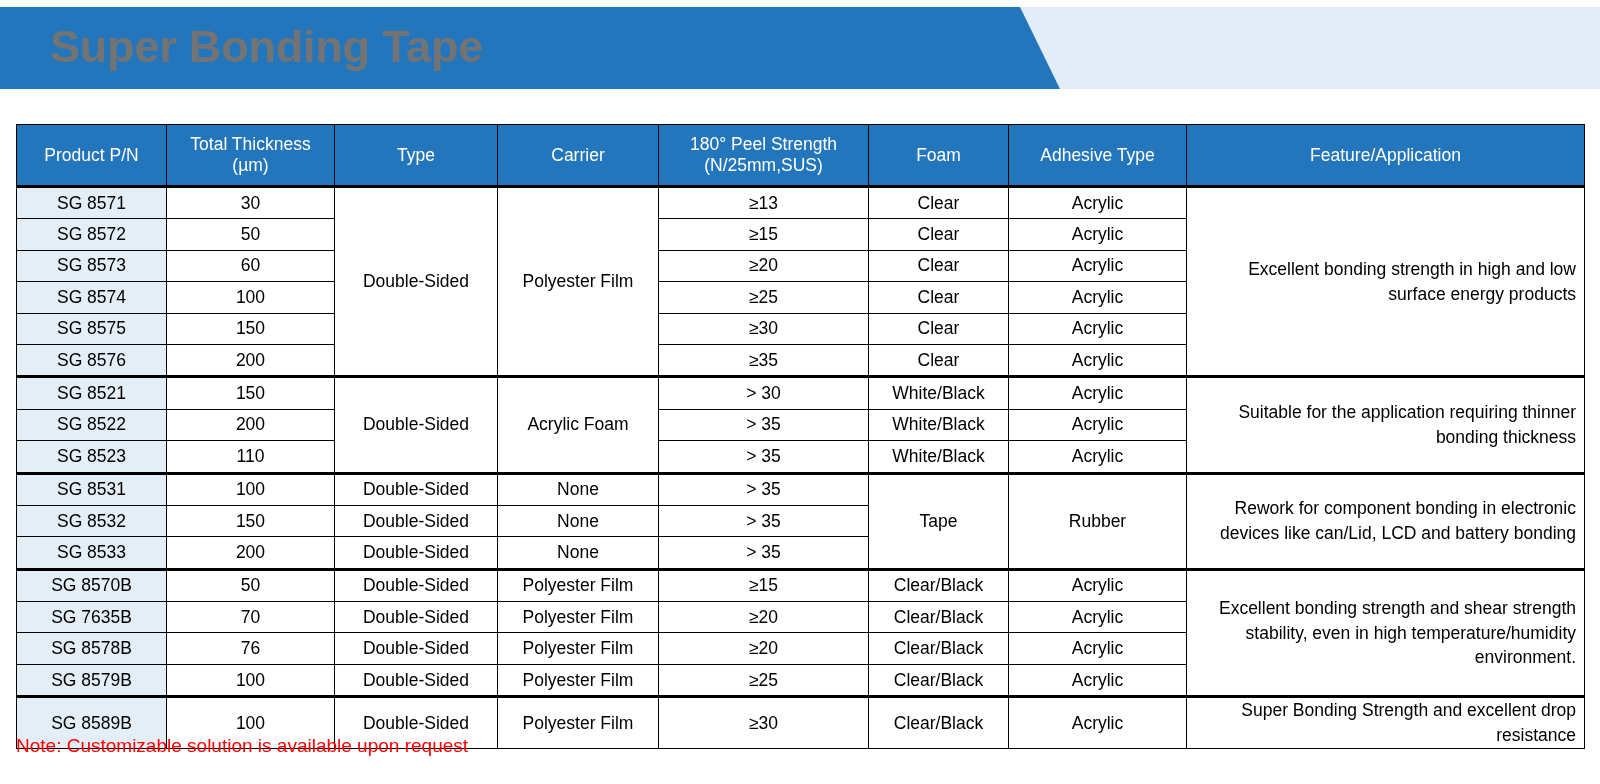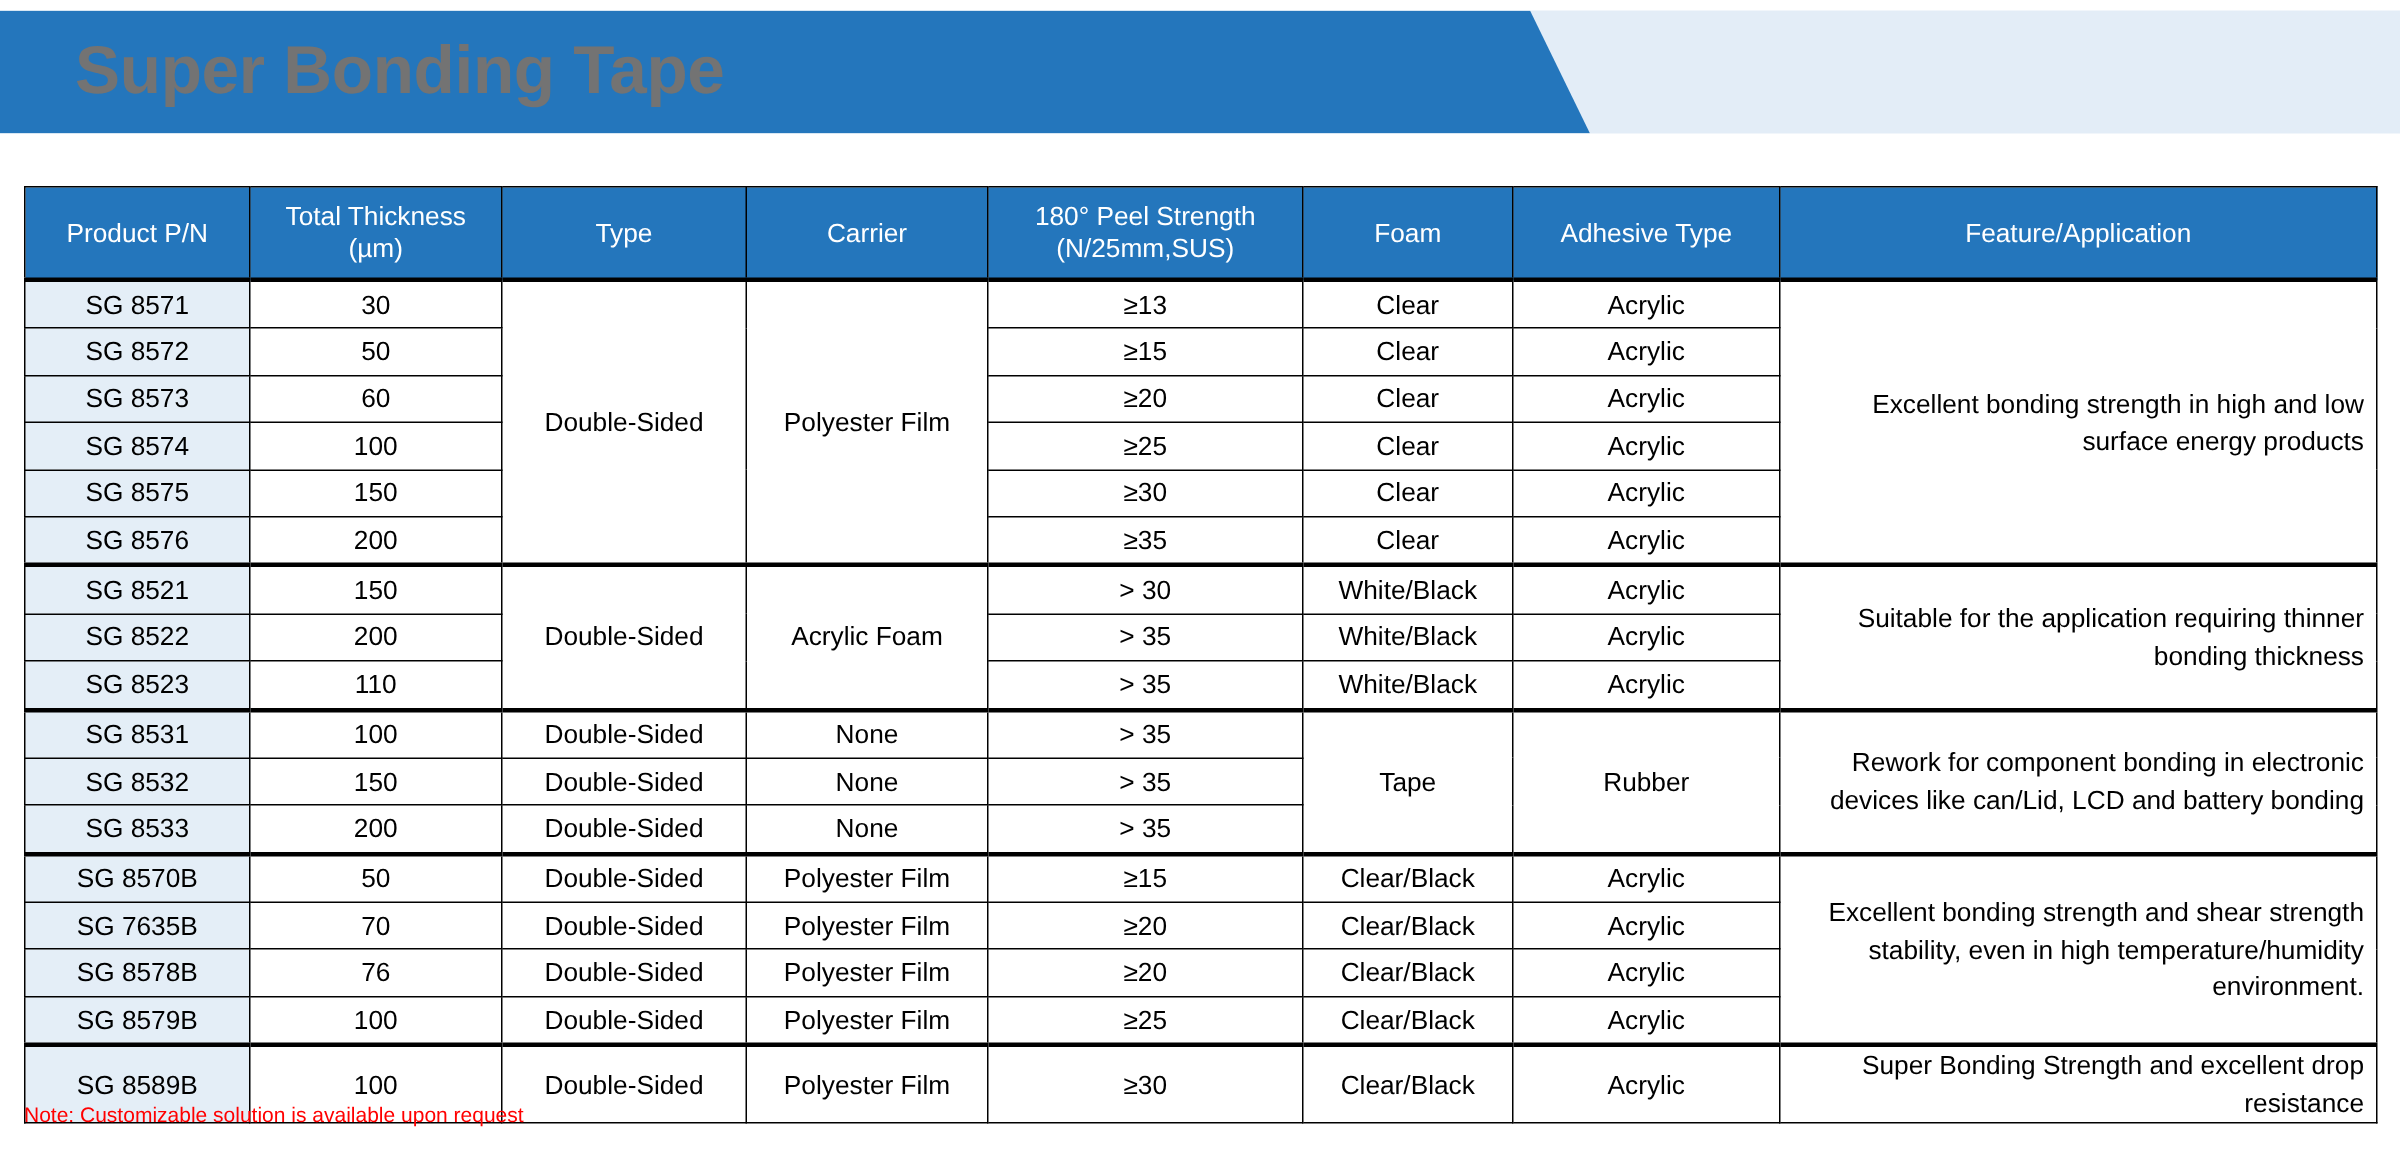--- a/index.html
+++ b/index.html
@@ -105,21 +105,21 @@
   col.c-color     { width: 140px; }
   col.c-adh       { width: 178px; }
   col.c-feature   { width: 398px; }
 
   
   .note {
     position: absolute;
     left: 16px;
     top: 735px;
     color: #ff0000;
-    font-size: 14px;
+    font-size: 19px;
     white-space: nowrap;
   }
 </style>
 </head>
 <body>
 
 <div class="banner">
   <div class="banner-light"></div>
   <div class="banner-dark"></div>
   <div class="banner-title">Super Bonding Tape</div>

